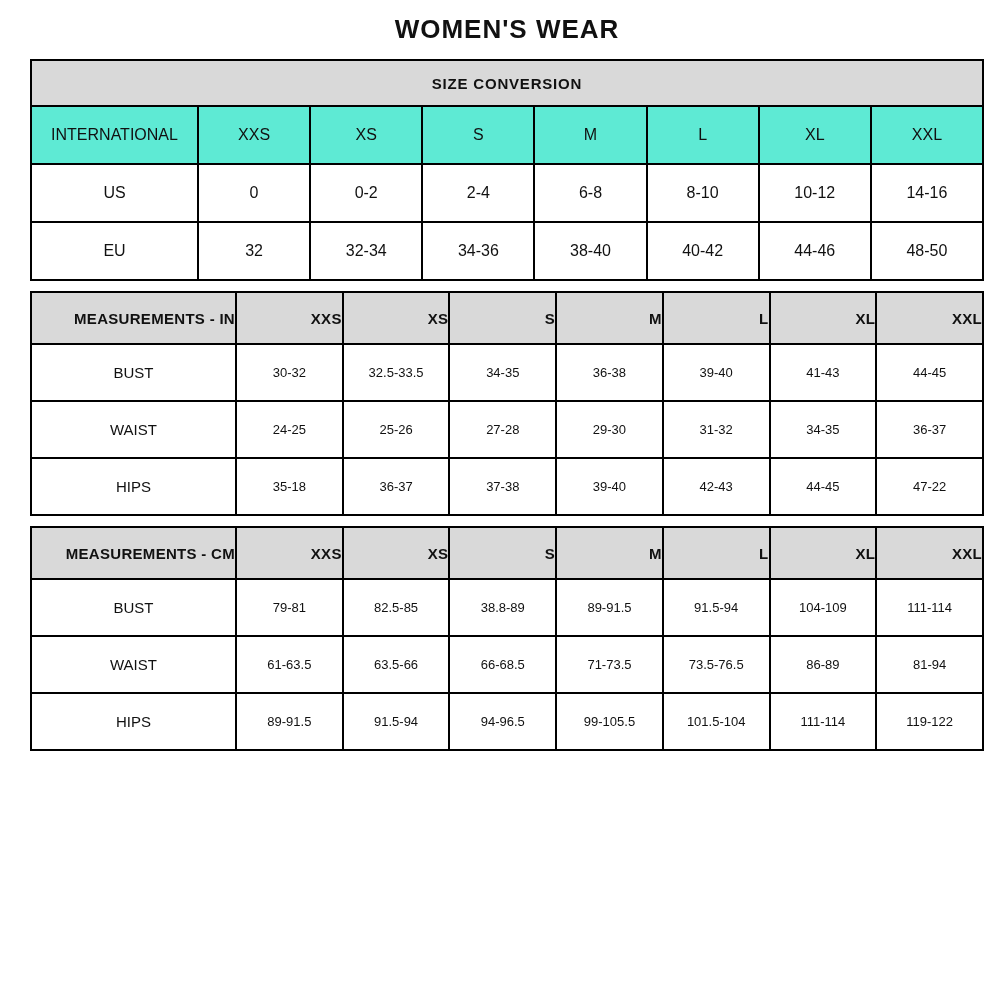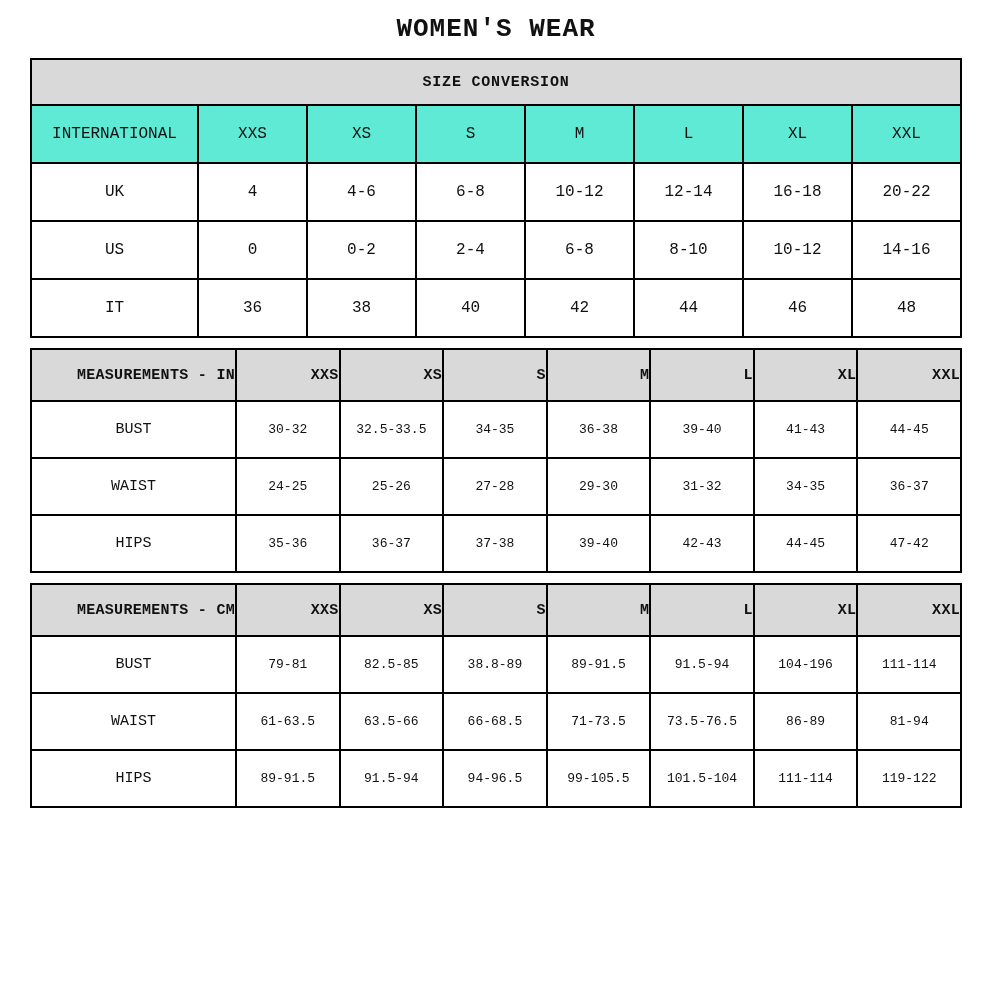--- a/index.html
+++ b/index.html
@@ -6,22 +6,21 @@
   html, body { background: #fff; }
   body {
     font-family: "Liberation Sans", "DejaVu Sans", sans-serif;
     color: #111;
     -webkit-font-smoothing: antialiased;
   }
   .page {
     width: 1000px;
     height: 1000px;
     background: var(--background, #fff);
-    padding: 10px 38px 0 30px;
-    font-family: Liberation Mono, monospace;
+    padding: 10px 16px 0 30px;
   }
   .page-title {
     text-align: center;
     font-size: 26px;
     font-weight: 700;
     letter-spacing: 1px;
     color: var(--text, #111);
     padding: 4px 0 14px 0;
   }
   table {
@@ -106,48 +105,38 @@
           <th>INTERNATIONAL</th>
           <th>XXS</th>
           <th>XS</th>
           <th>S</th>
           <th>M</th>
           <th>L</th>
           <th>XL</th>
           <th>XXL</th>
         </tr>
         <tr class="data-row">
-          <td>UK</td>
-          <td>4</td>
-          <td>4-6</td>
-          <td>6-8</td>
-          <td>10-12</td>
-          <td>12-14</td>
-          <td>16-18</td>
-          <td>20-22</td>
-        </tr>
-        <tr class="data-row">
           <td>US</td>
           <td>0</td>
           <td>0-2</td>
           <td>2-4</td>
           <td>6-8</td>
           <td>8-10</td>
           <td>10-12</td>
           <td>14-16</td>
         </tr>
         <tr class="data-row">
-          <td>IT</td>
-          <td>36</td>
-          <td>38</td>
-          <td>40</td>
-          <td>42</td>
-          <td>44</td>
-          <td>46</td>
-          <td>48</td>
+          <td>EU</td>
+          <td>32</td>
+          <td>32-34</td>
+          <td>34-36</td>
+          <td>38-40</td>
+          <td>40-42</td>
+          <td>44-46</td>
+          <td>48-50</td>
         </tr>
       </tbody>
   </table>
 
   <table class="measure">
     <colgroup>
       <col class="label-col">
         <col>
         <col>
         <col>
@@ -182,27 +171,27 @@
           <td>24-25</td>
           <td>25-26</td>
           <td>27-28</td>
           <td>29-30</td>
           <td>31-32</td>
           <td>34-35</td>
           <td>36-37</td>
         </tr>
         <tr class="data-row">
           <td>HIPS</td>
-          <td>35-36</td>
+          <td>35-18</td>
           <td>36-37</td>
           <td>37-38</td>
           <td>39-40</td>
           <td>42-43</td>
           <td>44-45</td>
-          <td>47-42</td>
+          <td>47-22</td>
         </tr>
       </tbody>
   </table>
 
   <table class="measure">
     <colgroup>
       <col class="label-col">
         <col>
         <col>
         <col>
@@ -222,21 +211,21 @@
           <th>XL</th>
           <th>XXL</th>
         </tr>
         <tr class="data-row">
           <td>BUST</td>
           <td>79-81</td>
           <td>82.5-85</td>
           <td>38.8-89</td>
           <td>89-91.5</td>
           <td>91.5-94</td>
-          <td>104-196</td>
+          <td>104-109</td>
           <td>111-114</td>
         </tr>
         <tr class="data-row">
           <td>WAIST</td>
           <td>61-63.5</td>
           <td>63.5-66</td>
           <td>66-68.5</td>
           <td>71-73.5</td>
           <td>73.5-76.5</td>
           <td>86-89</td>

